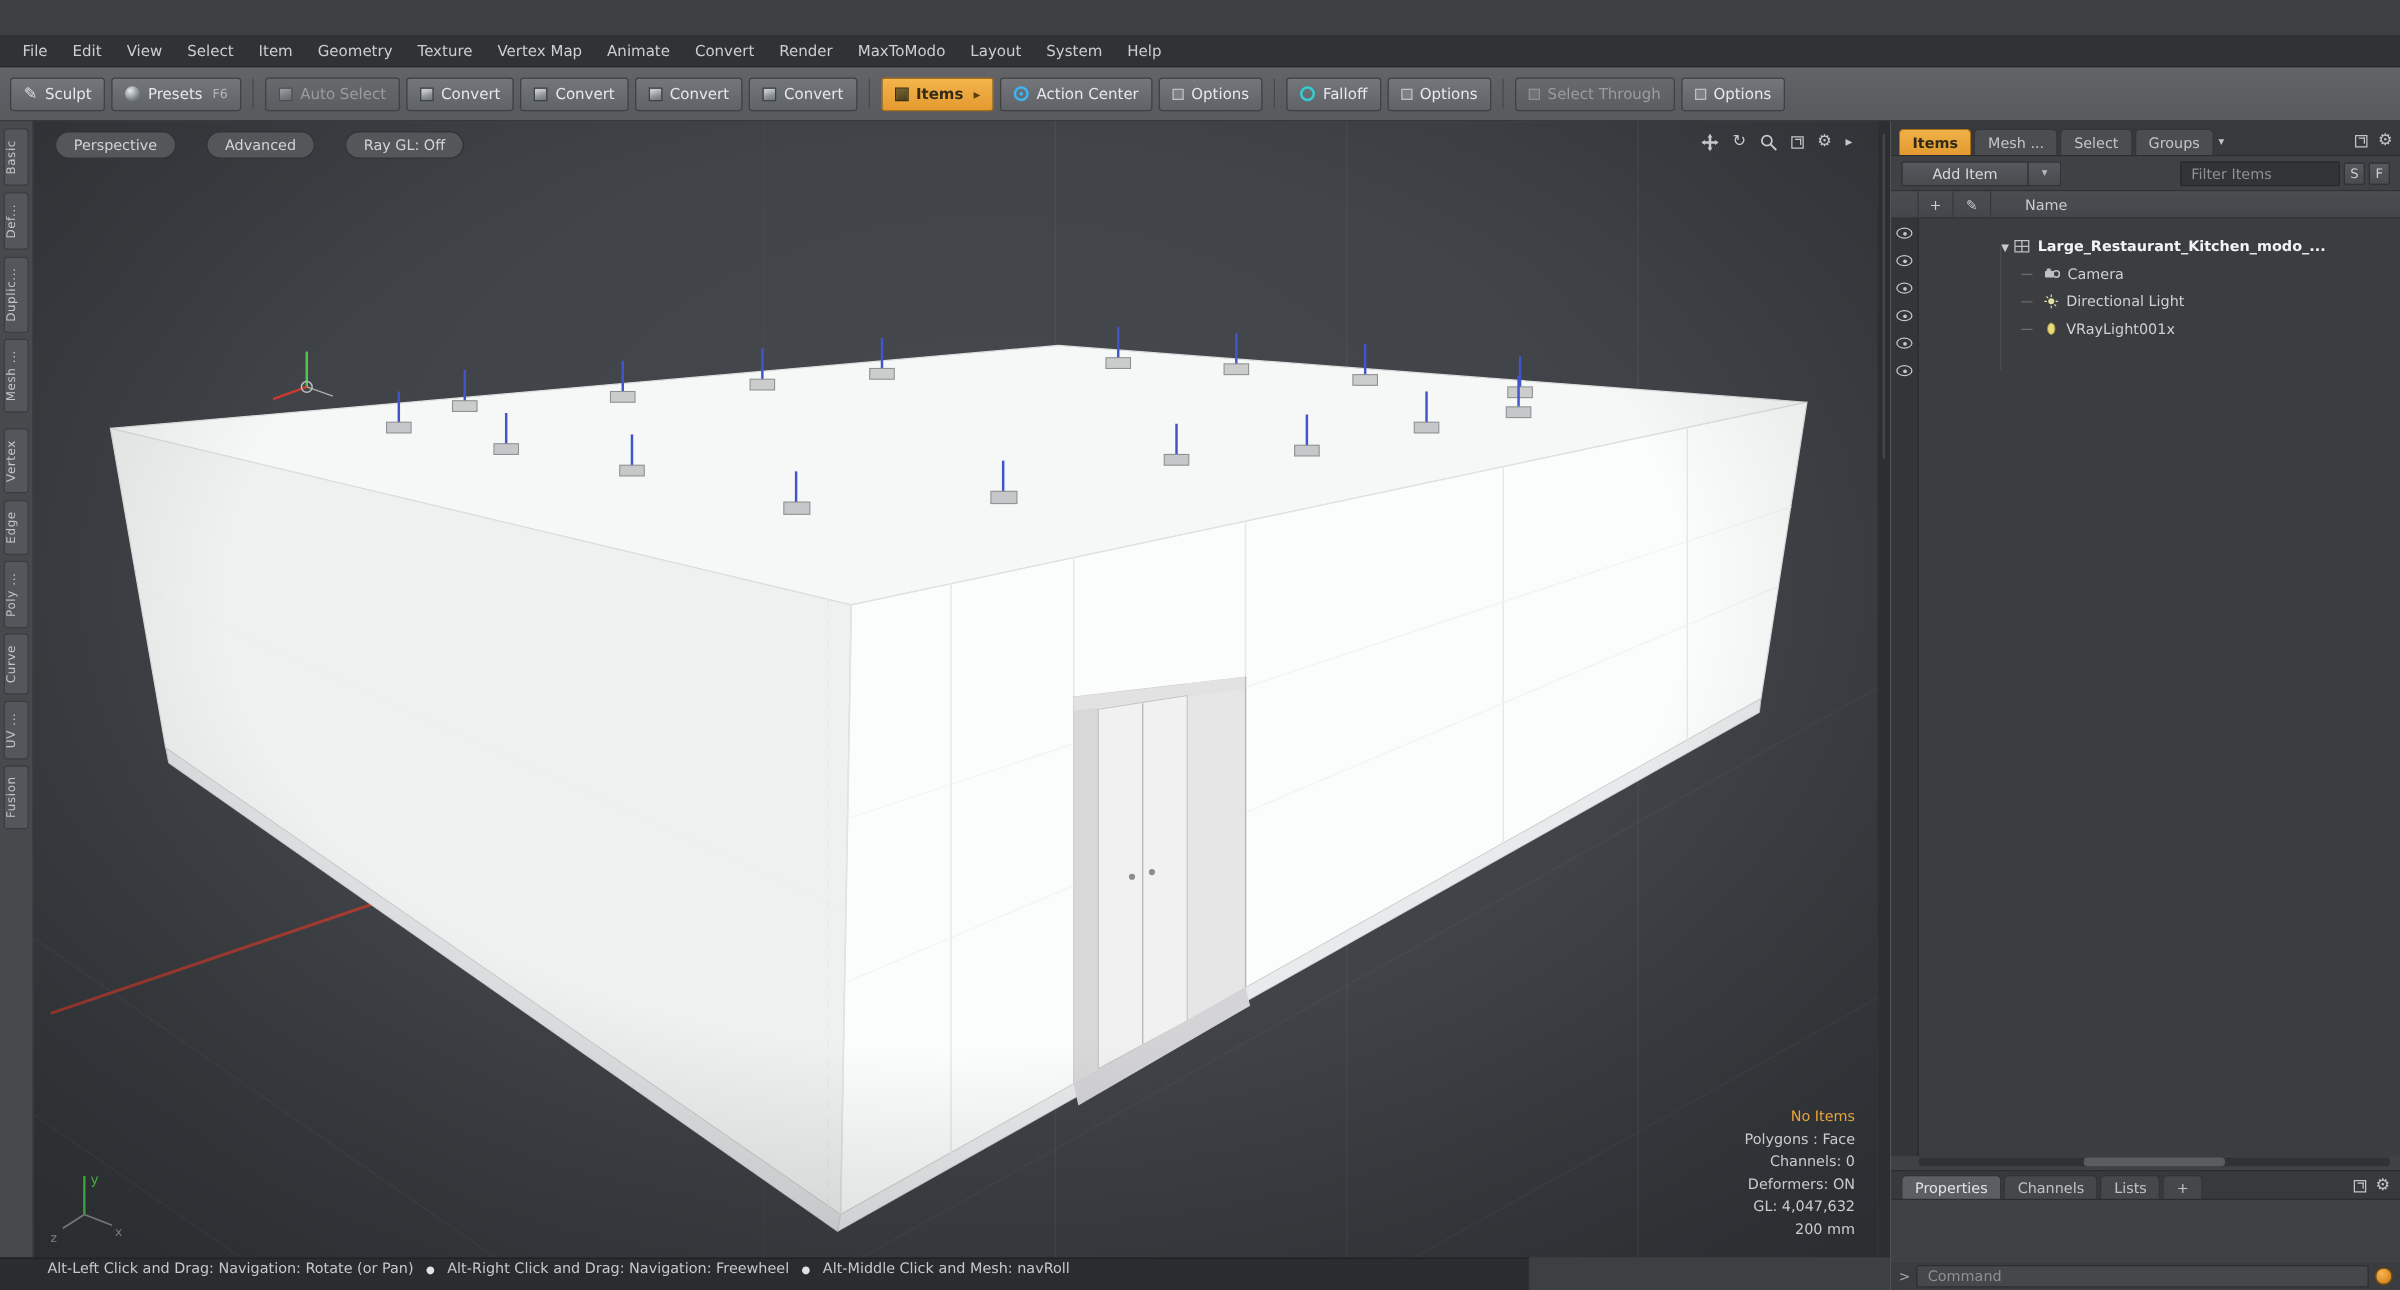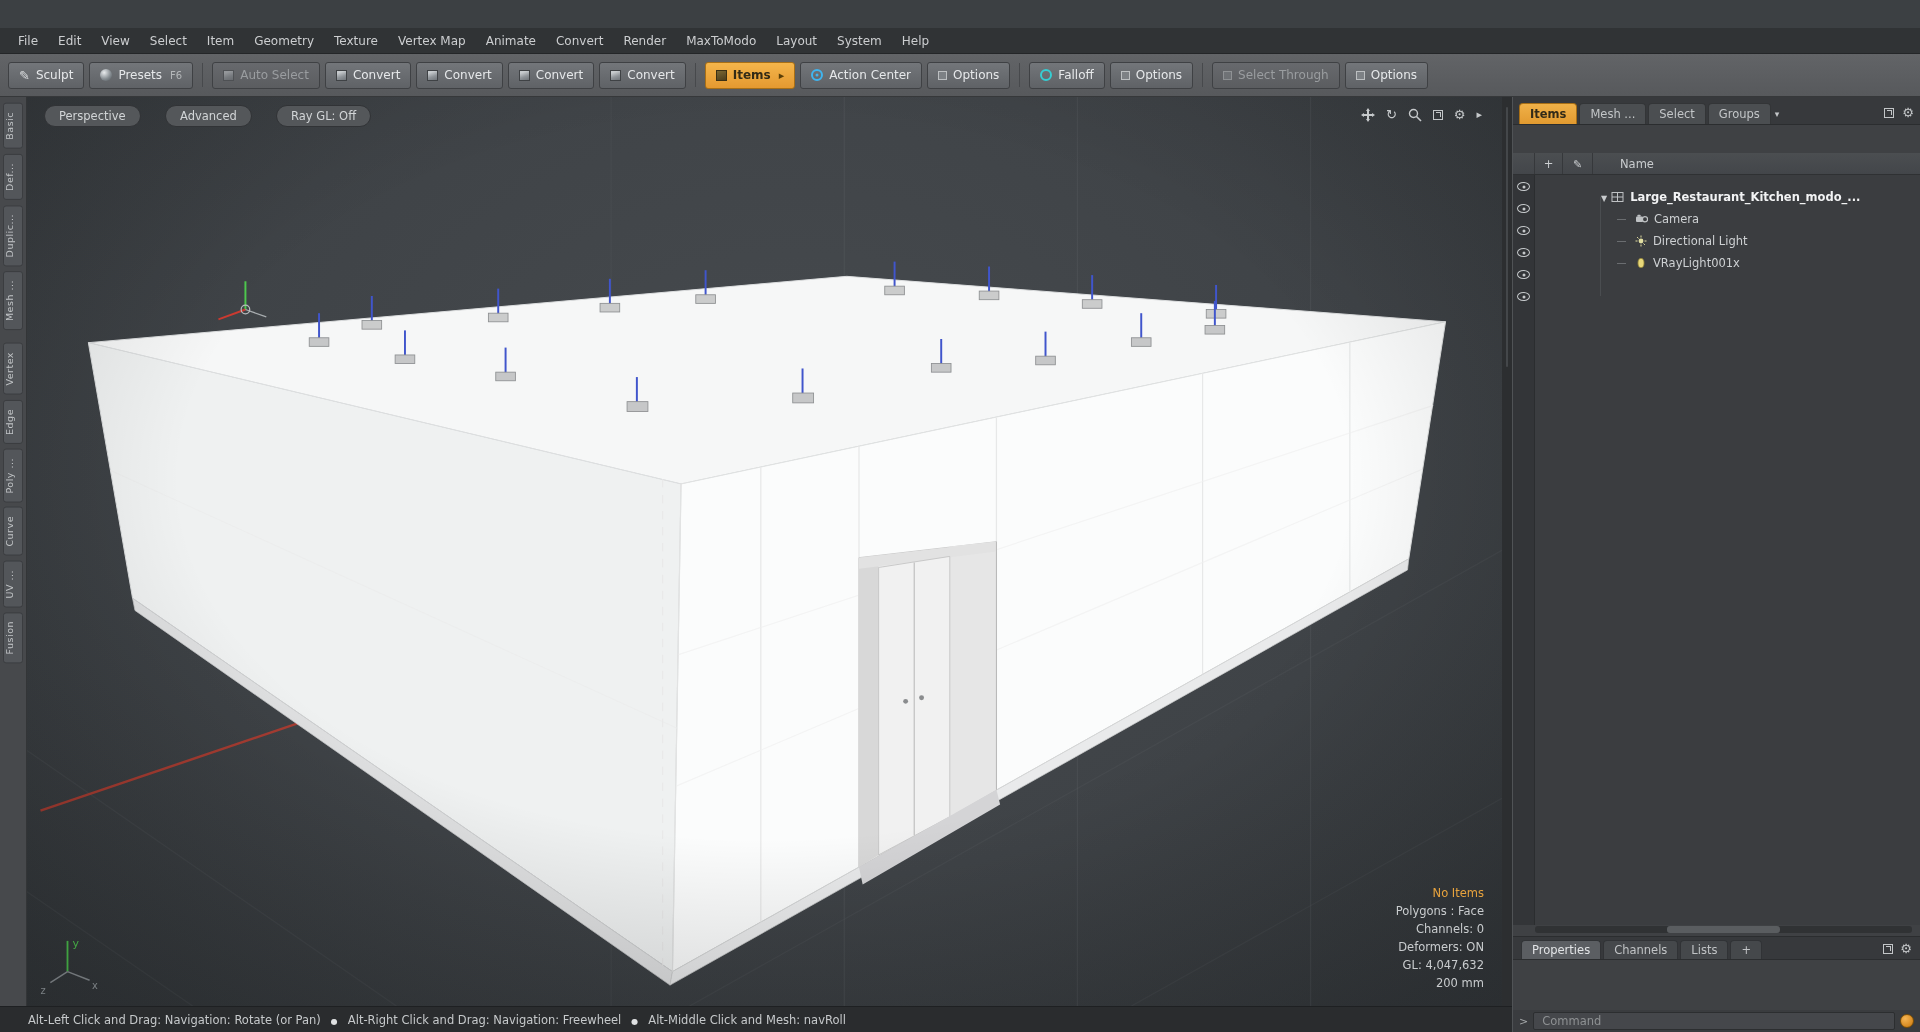--- a/index.html
+++ b/index.html
@@ -50,21 +50,21 @@
   .vp-icons .g { font-size:13px; line-height:14px; }
   .g-rotate::before { content:"↻"; }
   .g-gear::before { content:"⚙"; }
   .g-arrow::before { content:"▸"; font-size:11px; }
   .g-expand { width:10px; height:10px; border:1px solid #c3c6c8; position:relative; display:inline-block; }
   .g-expand::after { content:""; position:absolute; right:1px; top:1px; width:4px; height:4px; border-top:1px solid #c3c6c8; border-right:1px solid #c3c6c8; }
   .vp-stats { position:absolute; right:18px; bottom:14px; text-align:right; font-size:11.5px; color:#c9ccce; line-height:18px; }
   .vp-stats .no-items { color:#e8a33d; }
 
   
-  .statusbar { position:absolute; left:0; top:1006px; width:1512px; height:26px; background:#2a2c2e; border-top:1px solid #1e2022; display:flex; align-items:center; padding-left:28px; font-size:11.5px; color:#c6c9cb; gap:10px; }
+  .statusbar { position:absolute; left:0; top:1006px; width:1223px; height:26px; background:#2a2c2e; border-top:1px solid #1e2022; display:flex; padding-left:38px; font-size:11.5px; color:#c6c9cb; gap:10px; }
   .sdot::before { content:"●"; font-size:8px; color:#dfe1e2; }
 
   
   .divider { position:absolute; left:1502px; top:97px; width:10px; height:909px; background:#2c2e30; }
   .divider::after { content:""; position:absolute; left:4px; top:10px; width:2px; height:260px; background:#44474a; border-radius:1px; }
 
   
   .rpanel { position:absolute; left:1512px; top:97px; width:408px; height:935px; background:#3f4144; border-left:1px solid #505356; font-size:11.5px; }
   .rtabs { position:absolute; top:0; left:0; right:0; height:28px; background:#37393c; display:flex; align-items:flex-end; padding:0 6px; border-bottom:1px solid #2b2d2f; }
   .rtab { height:21px; line-height:20px; padding:0 10px; color:#c3c6c8; background:#4b4e51; border:1px solid #333537; border-bottom:none; border-radius:4px 4px 0 0; margin-right:2px; white-space:nowrap; }
@@ -411,20 +411,30 @@
       <div class="rtab">Mesh ...</div>
       <div class="rtab">Select</div>
       <div class="rtab">Groups</div>
       <span class="rtab-caret"></span>
       <div class="rtabs-icons">
         <span class="g-expand"></span>
         <span class="g-gear" style="font-size:13px;"></span>
       </div>
     </div>
 
+    <div class="radd">
+      <div class="add-btn">Add Item</div>
+      <div class="add-dd"></div>
+      <div class="spacer"></div>
+      <div class="filter">
+          <span>Filter Items</span>
+        </div>
+      <div class="sf-btn">S</div>
+      <div class="sf-btn">F</div>
+    </div>
 
     <div class="rheader">
       <div class="hc-eye"></div>
       <div class="hc-plus">+</div>
       <div class="hc-pen"></div>
       <div class="hc-name">Name</div>
     </div>
 
     <div class="rtree">
       <div class="tree-gutter">

